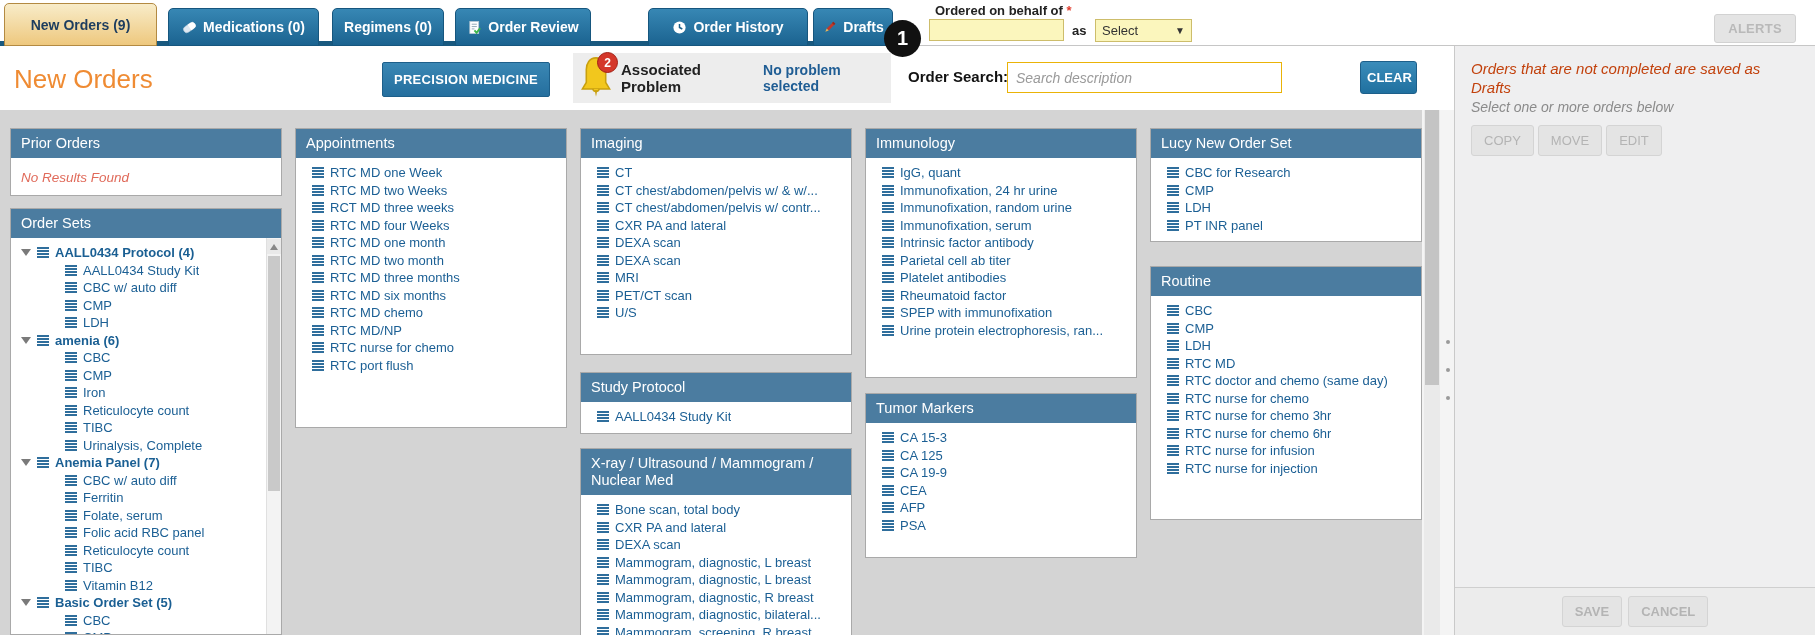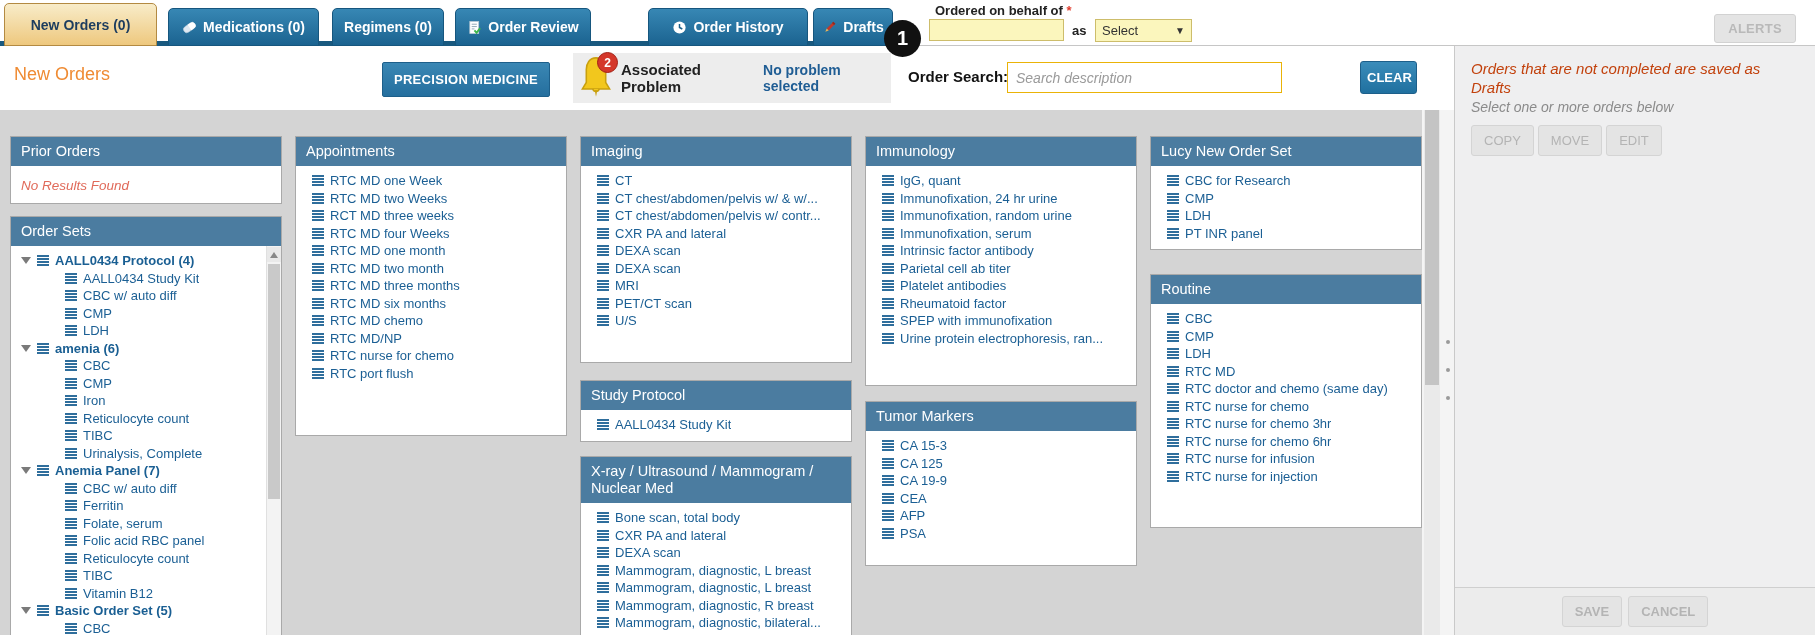--- a/index.html
+++ b/index.html
@@ -29,21 +29,21 @@
   .obo-select{position:absolute;left:166px;top:17px;width:97px;height:23px;background:#fbf6bd;
               border:1px solid #cdbd6b;font-size:13px;color:#333;display:flex;align-items:center;
               justify-content:space-between;padding:0 6px;cursor:pointer;}
   .obo-select .caret{font-size:10px;color:#333;}
   .alerts-btn{position:absolute;right:19px;top:14px;padding:6px 13px;background:#e4e4e4;
               border:1px solid #d2d2d2;border-radius:3px;color:#b9b9b9;font-size:13px;
               font-weight:bold;letter-spacing:.3px;}
 
   
   .header{position:absolute;left:0;top:46px;width:1456px;height:64px;background:#ffffff;}
-  .page-title{position:absolute;left:14px;top:18px;font-size:18px;color:#ef8b33;font-weight:400;}
+  .page-title{position:absolute;left:14px;top:18px;font-size:26px;color:#ef8b33;font-weight:400;}
   .precision-btn{position:absolute;left:382px;top:16px;width:168px;height:35px;
                  background:linear-gradient(#3a87b4,#256f9e);border:1px solid #1d5f8a;
                  color:#fff;font-size:13px;font-weight:bold;letter-spacing:.3px;border-radius:2px;}
   .assoc{position:absolute;left:573px;top:7px;width:318px;height:50px;background:#ededed;
          display:flex;align-items:center;padding-left:48px;gap:8px;}
   .assoc-bell{position:absolute;left:6px;top:1px;width:34px;height:48px;}
   .assoc-badge{position:absolute;left:24px;top:-1px;width:21px;height:21px;border-radius:50%;
                background:#d4372a;border:1px solid #a32015;color:#fff;font-size:12px;font-weight:bold;
                display:flex;align-items:center;justify-content:center;}
   .assoc-label{font-size:15px;font-weight:bold;color:#222;}
@@ -58,21 +58,21 @@
   .clear-btn{position:absolute;left:1360px;top:15px;width:57px;height:33px;
              background:linear-gradient(#3a8cba,#20709f);border:1px solid #1d5f8a;border-radius:3px;
              color:#fff;font-size:13px;font-weight:bold;}
 
   
   .main{position:absolute;left:0;top:110px;width:1422px;height:525px;background:#d4d4d4;overflow:hidden;}
   .columns{display:flex;gap:13px;padding:18px 0 0 10px;align-items:flex-start;}
   .col{display:flex;flex-direction:column;width:272px;flex:none;}
   .panel{background:#fff;border:1px solid #a9a9a9;display:flex;flex-direction:column;
          overflow:hidden;position:relative;margin-top:12px;flex:none;}
-  .panel:first-child{margin-top:8px;}
+  .panel:first-child{margin-top:0;}
   .panel-header{background:#4b7ca0;color:#fff;font-size:14.5px;padding:6px 10px;line-height:17px;flex:none;}
   .panel-body{position:relative;flex:1;overflow:hidden;padding:6px 8px 4px 0;}
   .empty-text{color:#e06a5a;font-style:italic;font-size:13.5px;padding:6px 10px;}
   .item{display:flex;align-items:center;gap:6px;height:17.5px;padding-left:16px;
         cursor:pointer;white-space:nowrap;}
   .item .lbl{font-size:13px;color:#1b5f94;overflow:hidden;}
   .burger{flex:none;width:12px;height:11px;
           background:repeating-linear-gradient(to bottom,#2f6e9c 0 1.7px,rgba(0,0,0,0) 1.7px 3.1px);}
   .tree-group{display:flex;align-items:center;gap:6px;height:17.5px;padding-left:10px;cursor:pointer;
               white-space:nowrap;}
@@ -112,21 +112,21 @@
 </style>
 </head>
 <body>
 
 <div class="screen">
 
   <div class="topbar">
     <div class="tab-underline"></div>
     <div id="tab-strip">
         <div class="tab active" style="left: 4px; width: 153px;">
-          <span>New Orders (0)</span>
+          <span>New Orders (9)</span>
         </div>
         <div class="tab blue" style="left: 168px; width: 151px;">
           <span class="tab-icon">
             <svg viewBox="0 0 16 16">
               <g transform="rotate(-35 8 8)">
                 <rect x="1" y="4.5" width="14" height="7" rx="3.5" fill="#dfe9f2" stroke="#b9cede" stroke-width="0.6"></rect>
                 <path d="M8 4.5 h3.5 a3.5 3.5 0 0 1 0 7 H8 Z" fill="#ffffff"></path>
               </g>
             </svg>
           </span>

